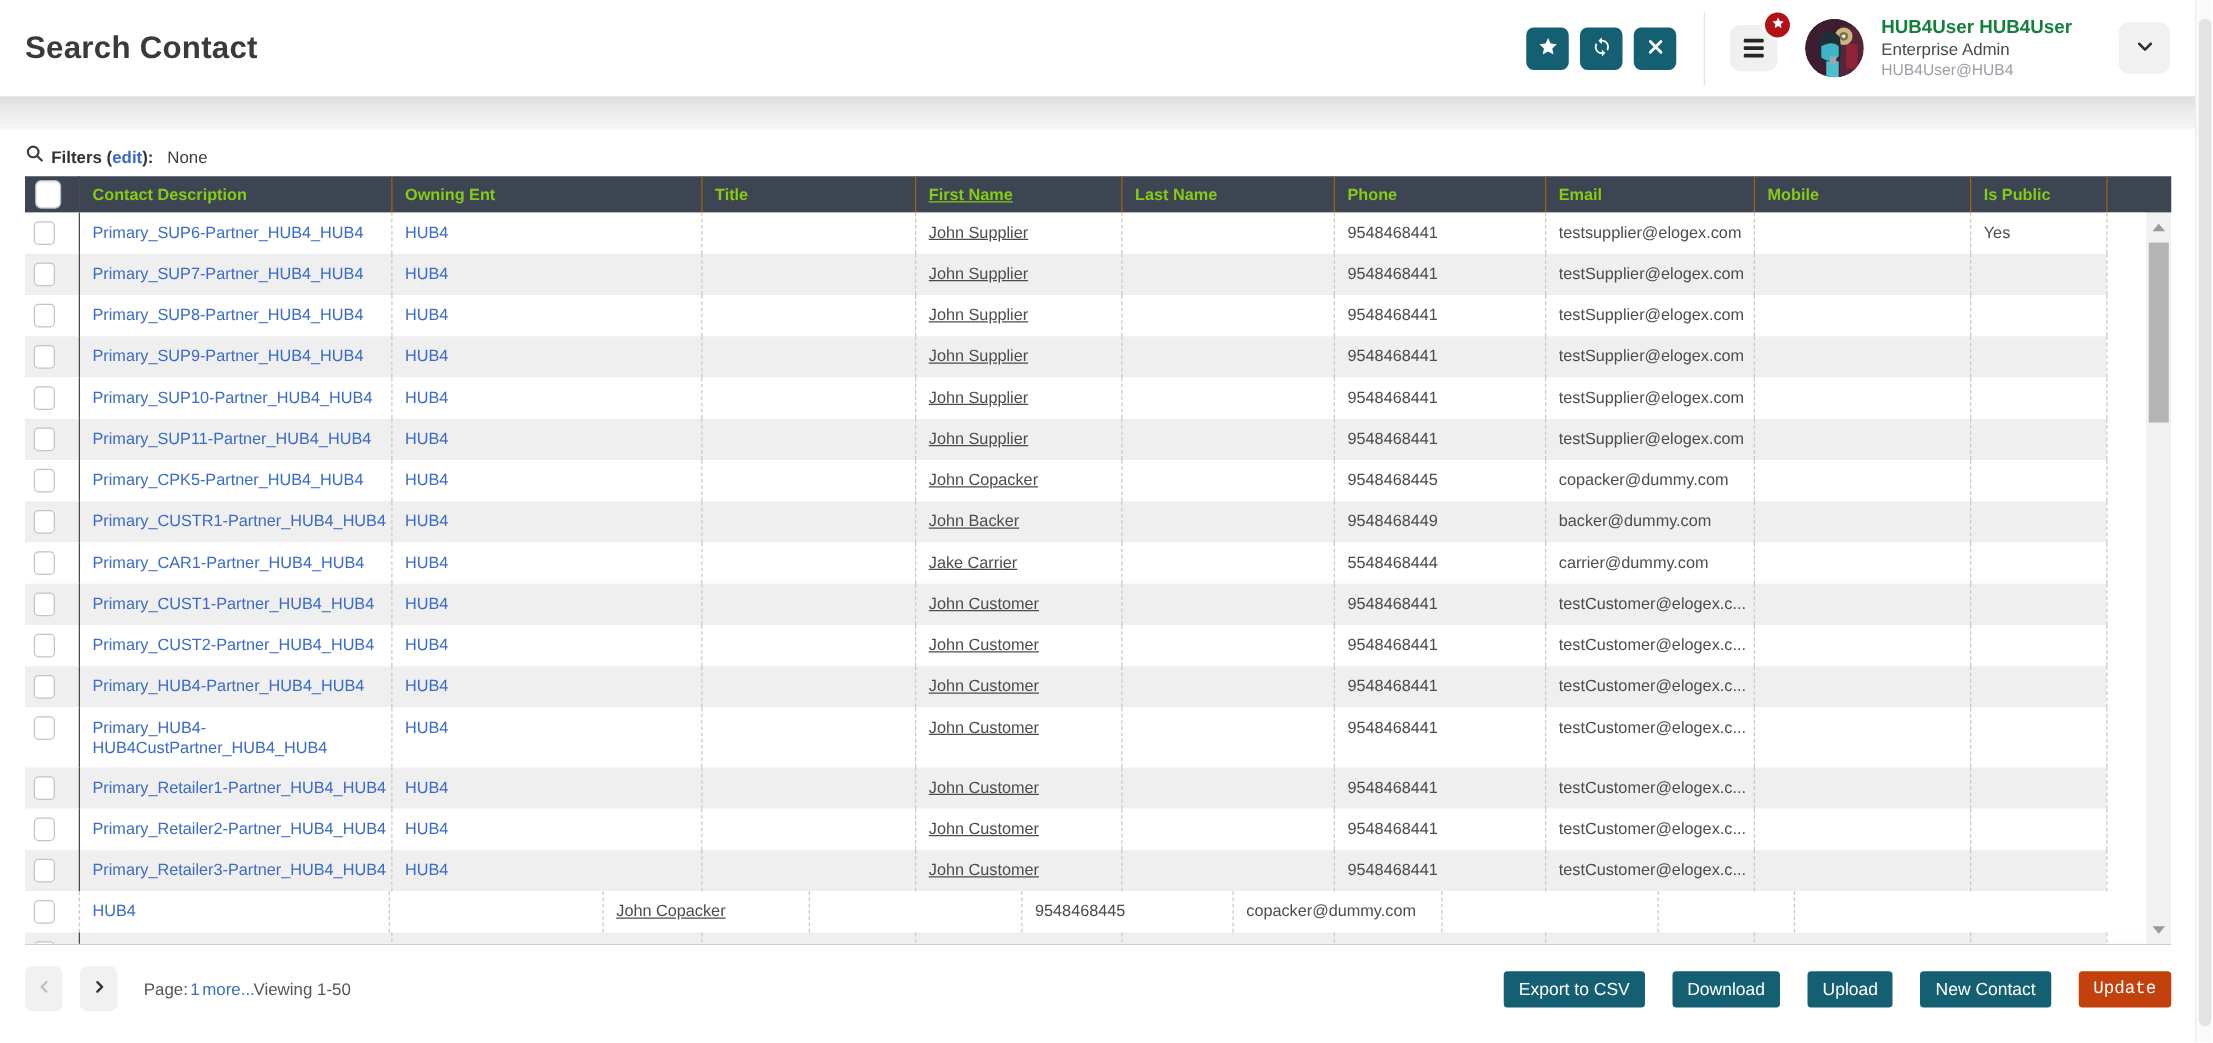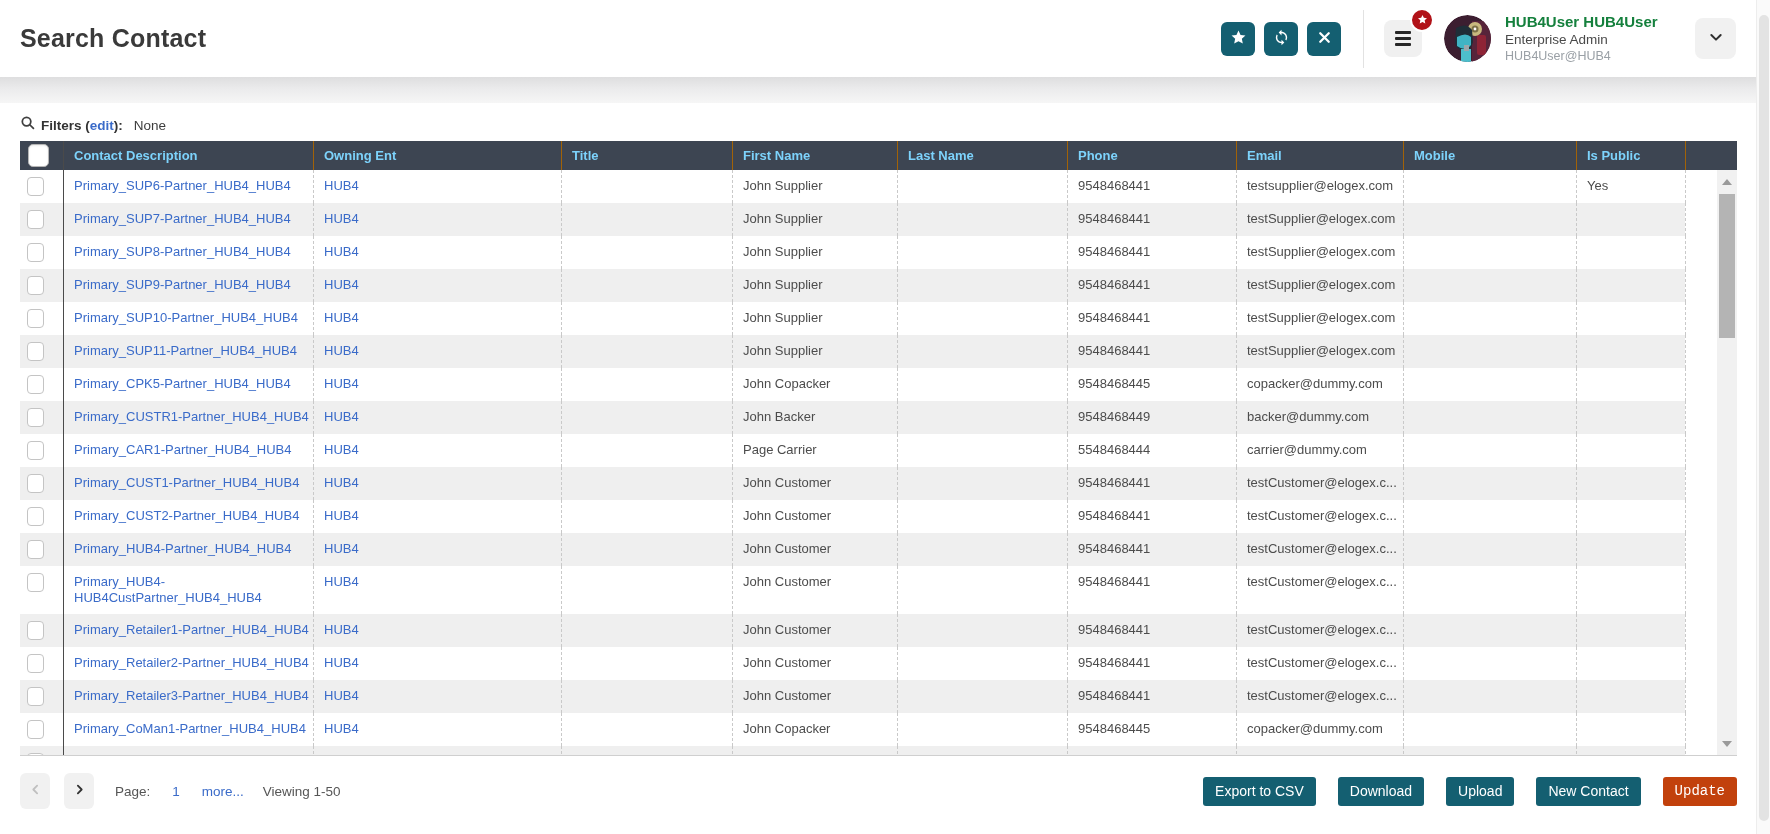--- a/index.html
+++ b/index.html
@@ -31,33 +31,33 @@
 
   
   .filters { display:flex; align-items:flex-end; margin:12px 0 8px 20px; font-size:13.5px; height:18px; }
   .filters svg { width:15px; height:15px; margin-right:6px; }
   .f-bold { font-weight:700; color:#333; }
   .f-edit { font-weight:700; color:#3a6bc9; cursor:pointer; text-decoration:none; }
   .f-val { margin-left:11px; color:#3d3d3d; }
 
   
   .table-wrap { margin-left:20px; width:1717px; }
-  .thead { display:flex; width:1717px; height:29px; background:#3d4552; color:#7dd3fc; font-size:13px; font-weight:700; }
+  .thead { display:flex; width:1717px; height:29px; background:#3d4552; color:#84cc16; font-size:13px; font-weight:700; }
   .th { line-height:29px; padding-left:10px; white-space:nowrap; overflow:hidden; border-left:1px solid #a16207; }
   .th:first-child { border-left:none; }
   .tbody { position:relative; width:1717px; height:586px; overflow:hidden; border-bottom:1px solid #cfcfcf; }
   .rows { width:1697px; }
   .tr { display:flex; width:1697px; min-height:33px; background:#fff; }
   .tr:nth-child(even) { background:#efefef; }
   .td { padding:8px 2px 8px 10px; font-size:13px; line-height:16px; color:#4c4c4c; border-left:1px dashed #c9c9c9; overflow:hidden; }
   .col-check { width:43px; border-left:none; padding:7px 0 0 7px; }
   .col-desc  { width:250px; border-left:1px solid #4a4a4a; }
   .col-owning{ width:248px; }
   .col-title { width:171px; }
-  .col-first { width:165px; }
+  .col-first { width:165px;text-decoration:underline; }
   .col-last  { width:170px; }
   .col-phone { width:169px; }
   .col-email { width:167px; white-space:nowrap; }
   .col-mobile{ width:173px; }
   .col-public{ width:109px; }
   .col-filler{ width:32px; background:#fff !important; }
   .th.col-check { padding:3px 0 0 8px; }
   .th.col-end { width:52px; }
   .link { color:#3a6bc9; text-decoration:none; cursor:pointer; }
   .checkbox { display:inline-block; width:17px; height:19px; background:#fff; border:1px solid #c4c4c4; border-radius:4px; cursor:pointer; }
@@ -69,21 +69,21 @@
   .vs-up { top:5px; } .vs-down { bottom:5px; }
   .tri-up { width:0; height:0; border-left:5px solid transparent; border-right:5px solid transparent; border-bottom:6px solid #9a9a9a; }
   .tri-down { width:0; height:0; border-left:5px solid transparent; border-right:5px solid transparent; border-top:6px solid #9a9a9a; }
   .vs-thumb { position:absolute; left:2px; top:24px; width:16px; height:144px; background:#b4b4b4; cursor:pointer; }
 
   
   .footer { display:flex; align-items:center; margin:15px 33px 0 20px; height:40px; }
   .pg-btn { width:30px; height:36px; border:none; border-radius:6px; background:#f1f1f1; display:flex; align-items:center; justify-content:center; cursor:pointer; }
   .pg-btn + .pg-btn { margin-left:14px; }
   .pg-btn svg { width:13px; height:13px; }
-  .pg-text { margin-left:21px; font-size:13.5px; color:#555; display:flex; align-items:center; gap:22px; }
+  .pg-text { margin-left:21px; font-size:13.5px; color:#555; display:flex; align-items:center; gap:2px; }
   .pg-link { color:#3a6bc9; text-decoration:none; cursor:pointer; }
   .btn-group { margin-left:auto; display:flex; gap:22px; }
   .act-btn { border:none; border-radius:3px; background:#145f71; color:#fff; font-size:14px; font-family:inherit; padding:6px 12px; height:29px; cursor:pointer; white-space:nowrap; }
   .act-btn.light { background:#c2410c;font-family:Liberation Mono, monospace; }
 
   
   .page-scroll { position:absolute; top:0; right:0; width:14px; height:834px; background:#fafafa; border-left:1px solid #ededed; }
   .page-scroll .ps-thumb { position:absolute; left:2px; top:15px; width:10px; height:806px; border-radius:6px; background:#e3e3e3; cursor:pointer; }
 </style>
 </head>
@@ -282,21 +282,21 @@
     <div class="td col-email">backer@dummy.com</div>
     <div class="td col-mobile"></div>
     <div class="td col-public"></div>
     <div class="td col-filler"></div>
   </div>
           <div class="tr">
     <div class="td col-check"><span class="checkbox"></span></div>
     <div class="td col-desc"><a class="link">Primary_CAR1-Partner_HUB4_HUB4</a></div>
     <div class="td col-owning"><a class="link">HUB4</a></div>
     <div class="td col-title"></div>
-    <div class="td col-first">Page Carrier</div>
+    <div class="td col-first">Jake Carrier</div>
     <div class="td col-last"></div>
     <div class="td col-phone">5548468444</div>
     <div class="td col-email">carrier@dummy.com</div>
     <div class="td col-mobile"></div>
     <div class="td col-public"></div>
     <div class="td col-filler"></div>
   </div>
           <div class="tr">
     <div class="td col-check"><span class="checkbox"></span></div>
     <div class="td col-desc"><a class="link">Primary_CUST1-Partner_HUB4_HUB4</a></div>
@@ -383,21 +383,20 @@
     <div class="td col-first">John Customer</div>
     <div class="td col-last"></div>
     <div class="td col-phone">9548468441</div>
     <div class="td col-email">testCustomer@elogex.c...</div>
     <div class="td col-mobile"></div>
     <div class="td col-public"></div>
     <div class="td col-filler"></div>
   </div>
           <div class="tr">
     <div class="td col-check"><span class="checkbox"></span></div>
-    <div class="td col-desc"><a class="link">Primary_CoMan1-Partner_HUB4_HUB4</a></div>
     <div class="td col-owning"><a class="link">HUB4</a></div>
     <div class="td col-title"></div>
     <div class="td col-first">John Copacker</div>
     <div class="td col-last"></div>
     <div class="td col-phone">9548468445</div>
     <div class="td col-email">copacker@dummy.com</div>
     <div class="td col-mobile"></div>
     <div class="td col-public"></div>
     <div class="td col-filler"></div>
   </div>

